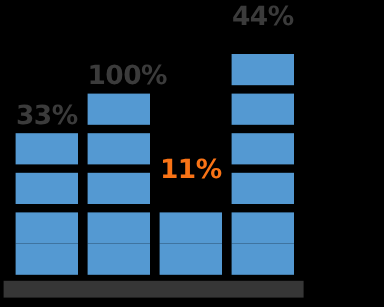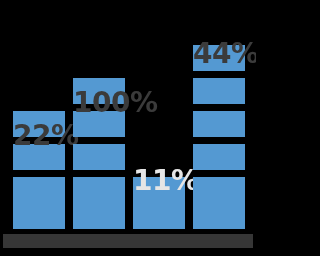--- a/index.html
+++ b/index.html
@@ -34,27 +34,26 @@
     background: #5499d2;
   }
   .block:first-child {
     margin-top: 0;
   }
   .col-label {
     position: absolute;
     left: 0;
     width: 100%;
     text-align: center;
-    font-size: 28px;
+    font-size: 22px;
     font-weight: bold;
     letter-spacing: -0.5px;
     color: #3b3b3b;
     line-height: 1;
     font-family: "DejaVu Sans", "Liberation Sans", sans-serif;
-    margin-top: 36px;
   }
   .baseline {
     position: absolute;
     left: 3px;
     top: 234px;
     width: 250px;
     height: 14px;
     background: #363636;
   }
 </style>
@@ -62,36 +61,36 @@
 <body style="background: rgb(0, 0, 0);">
 
 <div id="chart-root" style="background: rgb(0, 0, 0);">
 
   <div class="column" style="left:13px; width:52px;">
     <div class="block" style="background: rgb(84, 153, 210);"></div>
     <div class="block" style="background: rgb(84, 153, 210);"></div>
     <div class="block" style="background: rgb(84, 153, 210);"></div>
     <div class="block" style="background: rgb(84, 153, 210);"></div>
   </div>
-  <div class="col-label" style="left: 13px; width: 52px; top: 86px; color: rgb(59, 59, 59);">22%</div>
+  <div class="col-label" style="left: 13px; width: 52px; top: 86px; color: rgb(59, 59, 59);">33%</div>
 
   <div class="column" style="left:73px; width:52px;">
     <div class="block" style="background: rgb(84, 153, 210);"></div>
     <div class="block" style="background: rgb(84, 153, 210);"></div>
     <div class="block" style="background: rgb(84, 153, 210);"></div>
     <div class="block" style="background: rgb(84, 153, 210);"></div>
     <div class="block" style="background: rgb(84, 153, 210);"></div>
   </div>
   <div class="col-label" style="left: 73px; width: 52px; top: 53px; color: rgb(59, 59, 59);">100%</div>
 
   <div class="column" style="left:133px; width:52px;">
     <div class="block" style="background: rgb(84, 153, 210);"></div>
     <div class="block" style="background: rgb(84, 153, 210);"></div>
   </div>
-  <div class="col-label" style="left: 133px; width: 52px; top: 131px; color: #e5e5e5;">11%</div>
+  <div class="col-label" style="left: 133px; width: 52px; top: 131px; color: #f97316;">11%</div>
 
   <div class="column" style="left:193px; width:52px;">
     <div class="block" style="background: rgb(84, 153, 210);"></div>
     <div class="block" style="background: rgb(84, 153, 210);"></div>
     <div class="block" style="background: rgb(84, 153, 210);"></div>
     <div class="block" style="background: rgb(84, 153, 210);"></div>
     <div class="block" style="background: rgb(84, 153, 210);"></div>
     <div class="block" style="background: rgb(84, 153, 210);"></div>
   </div>
   <div class="col-label" style="left: 193px; width: 52px; top: 4px; color: rgb(59, 59, 59);">44%</div>

